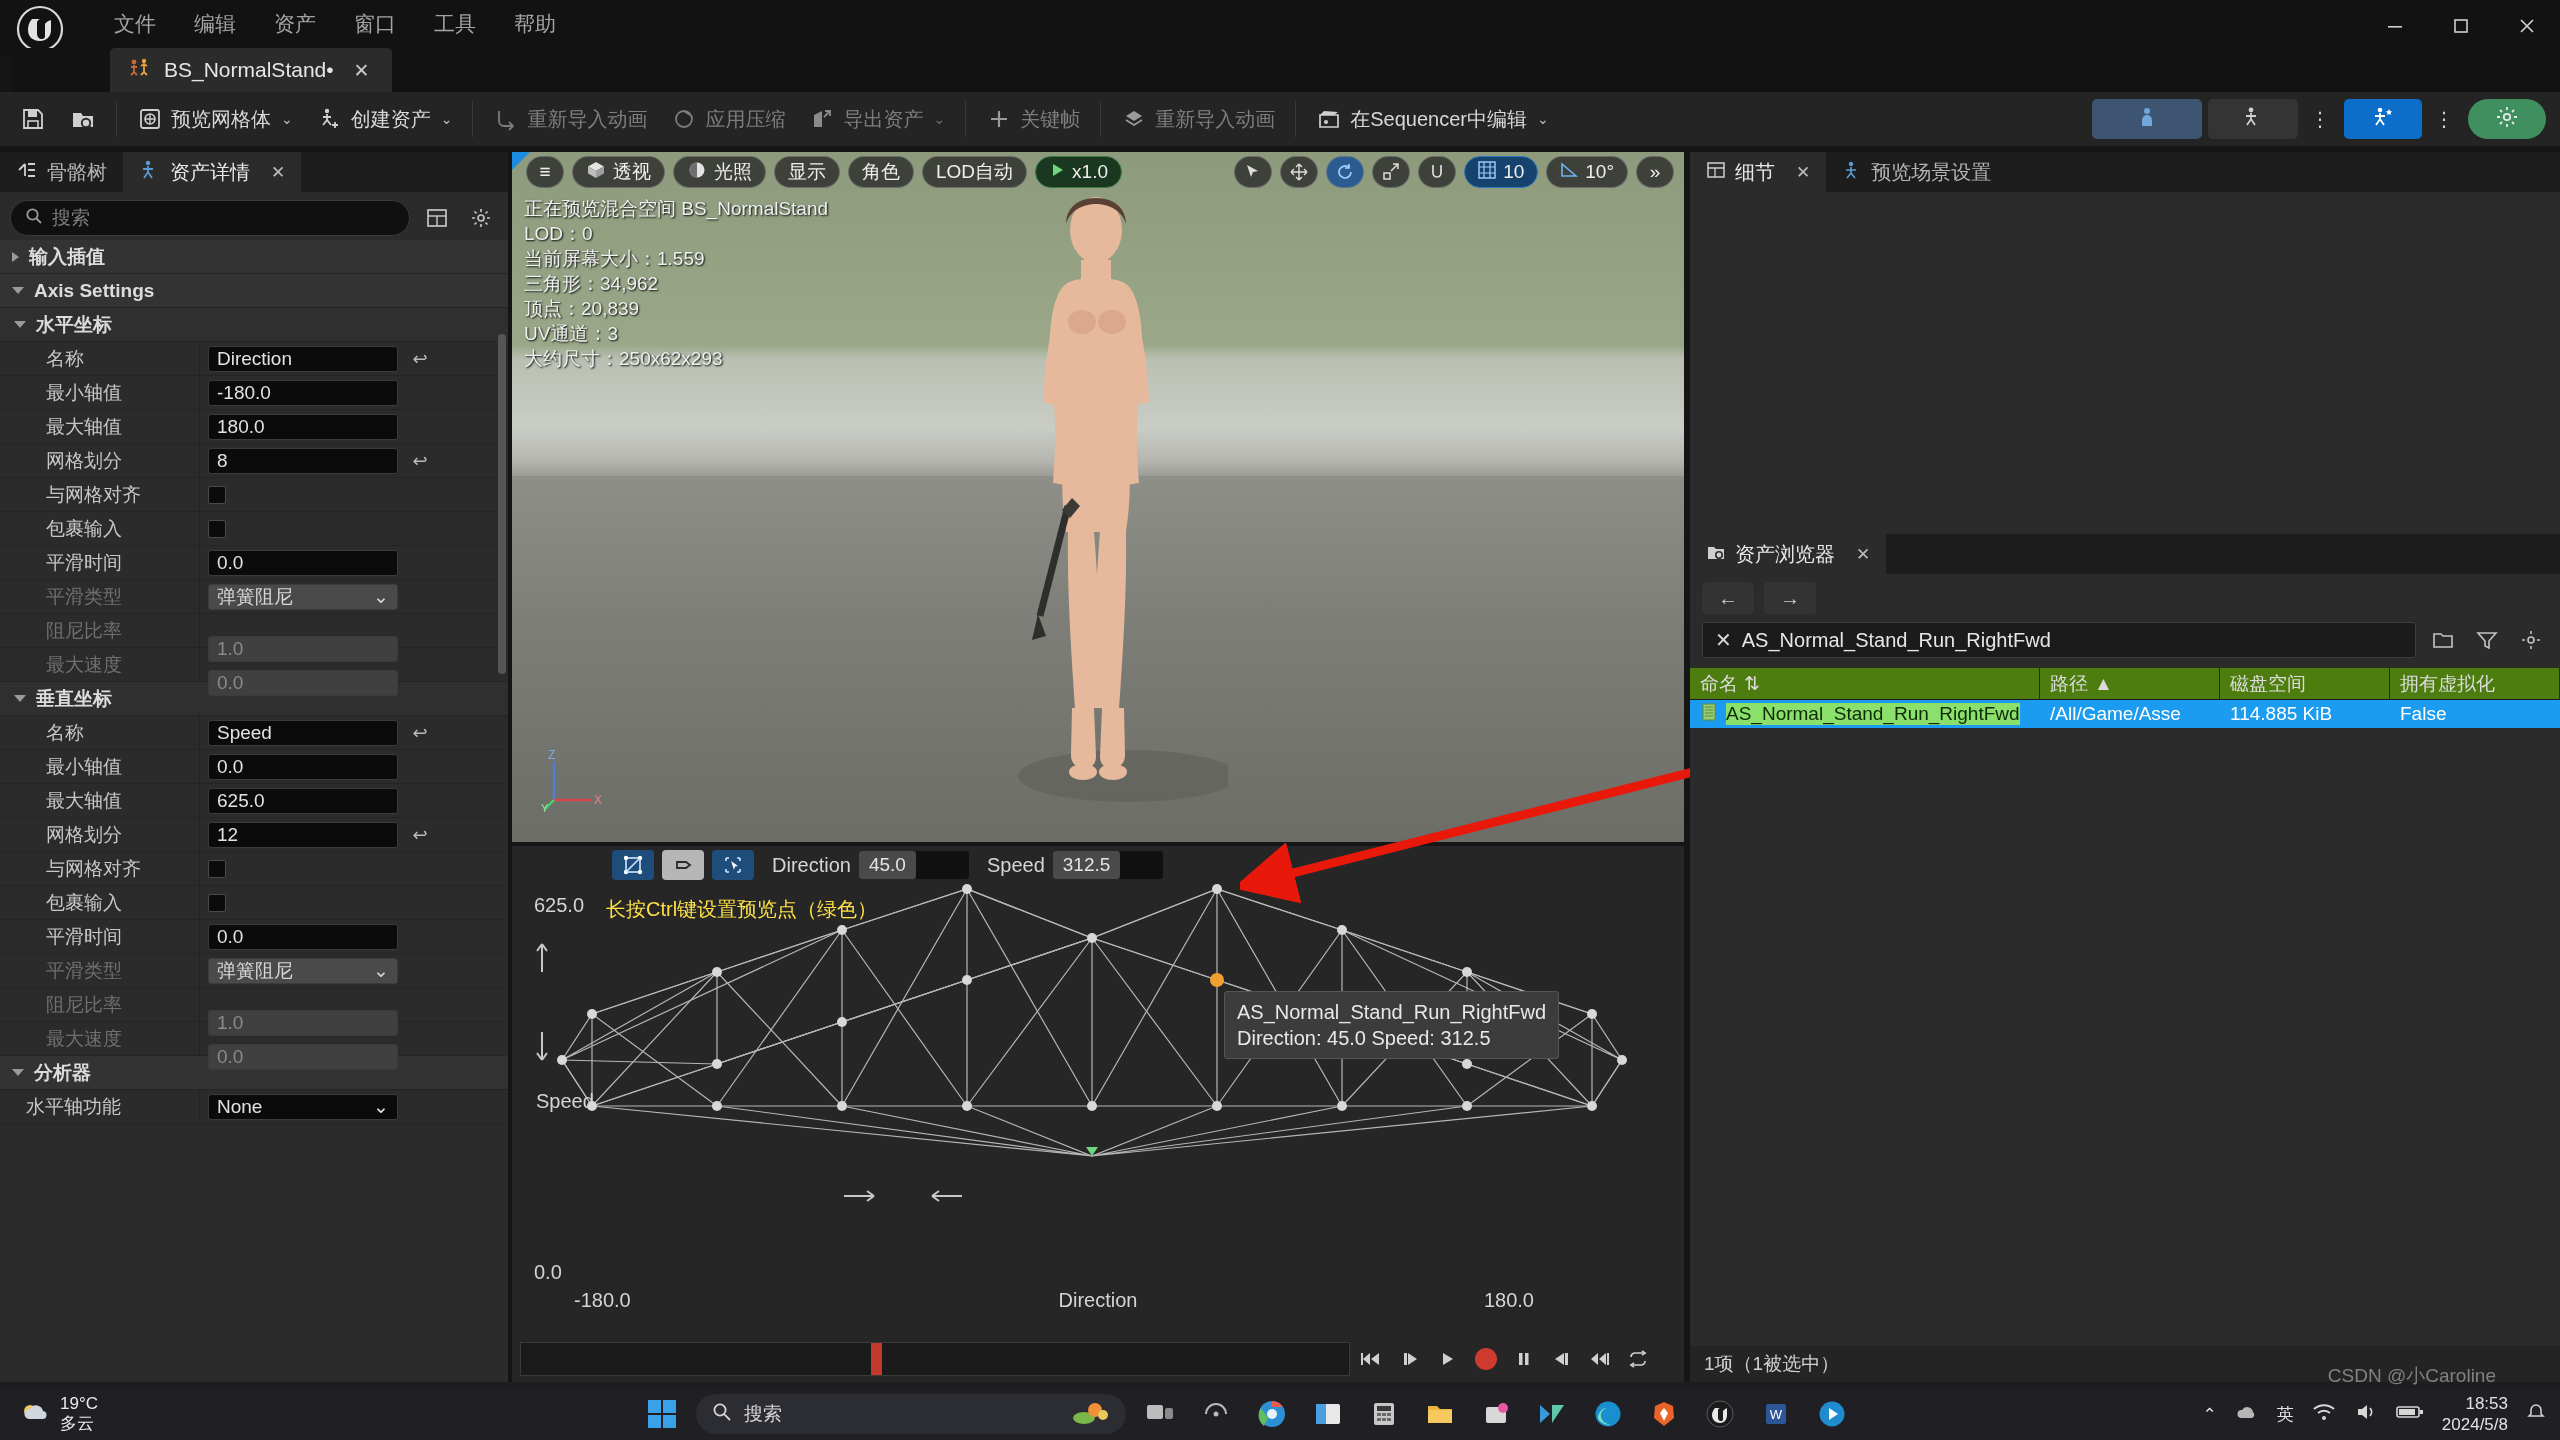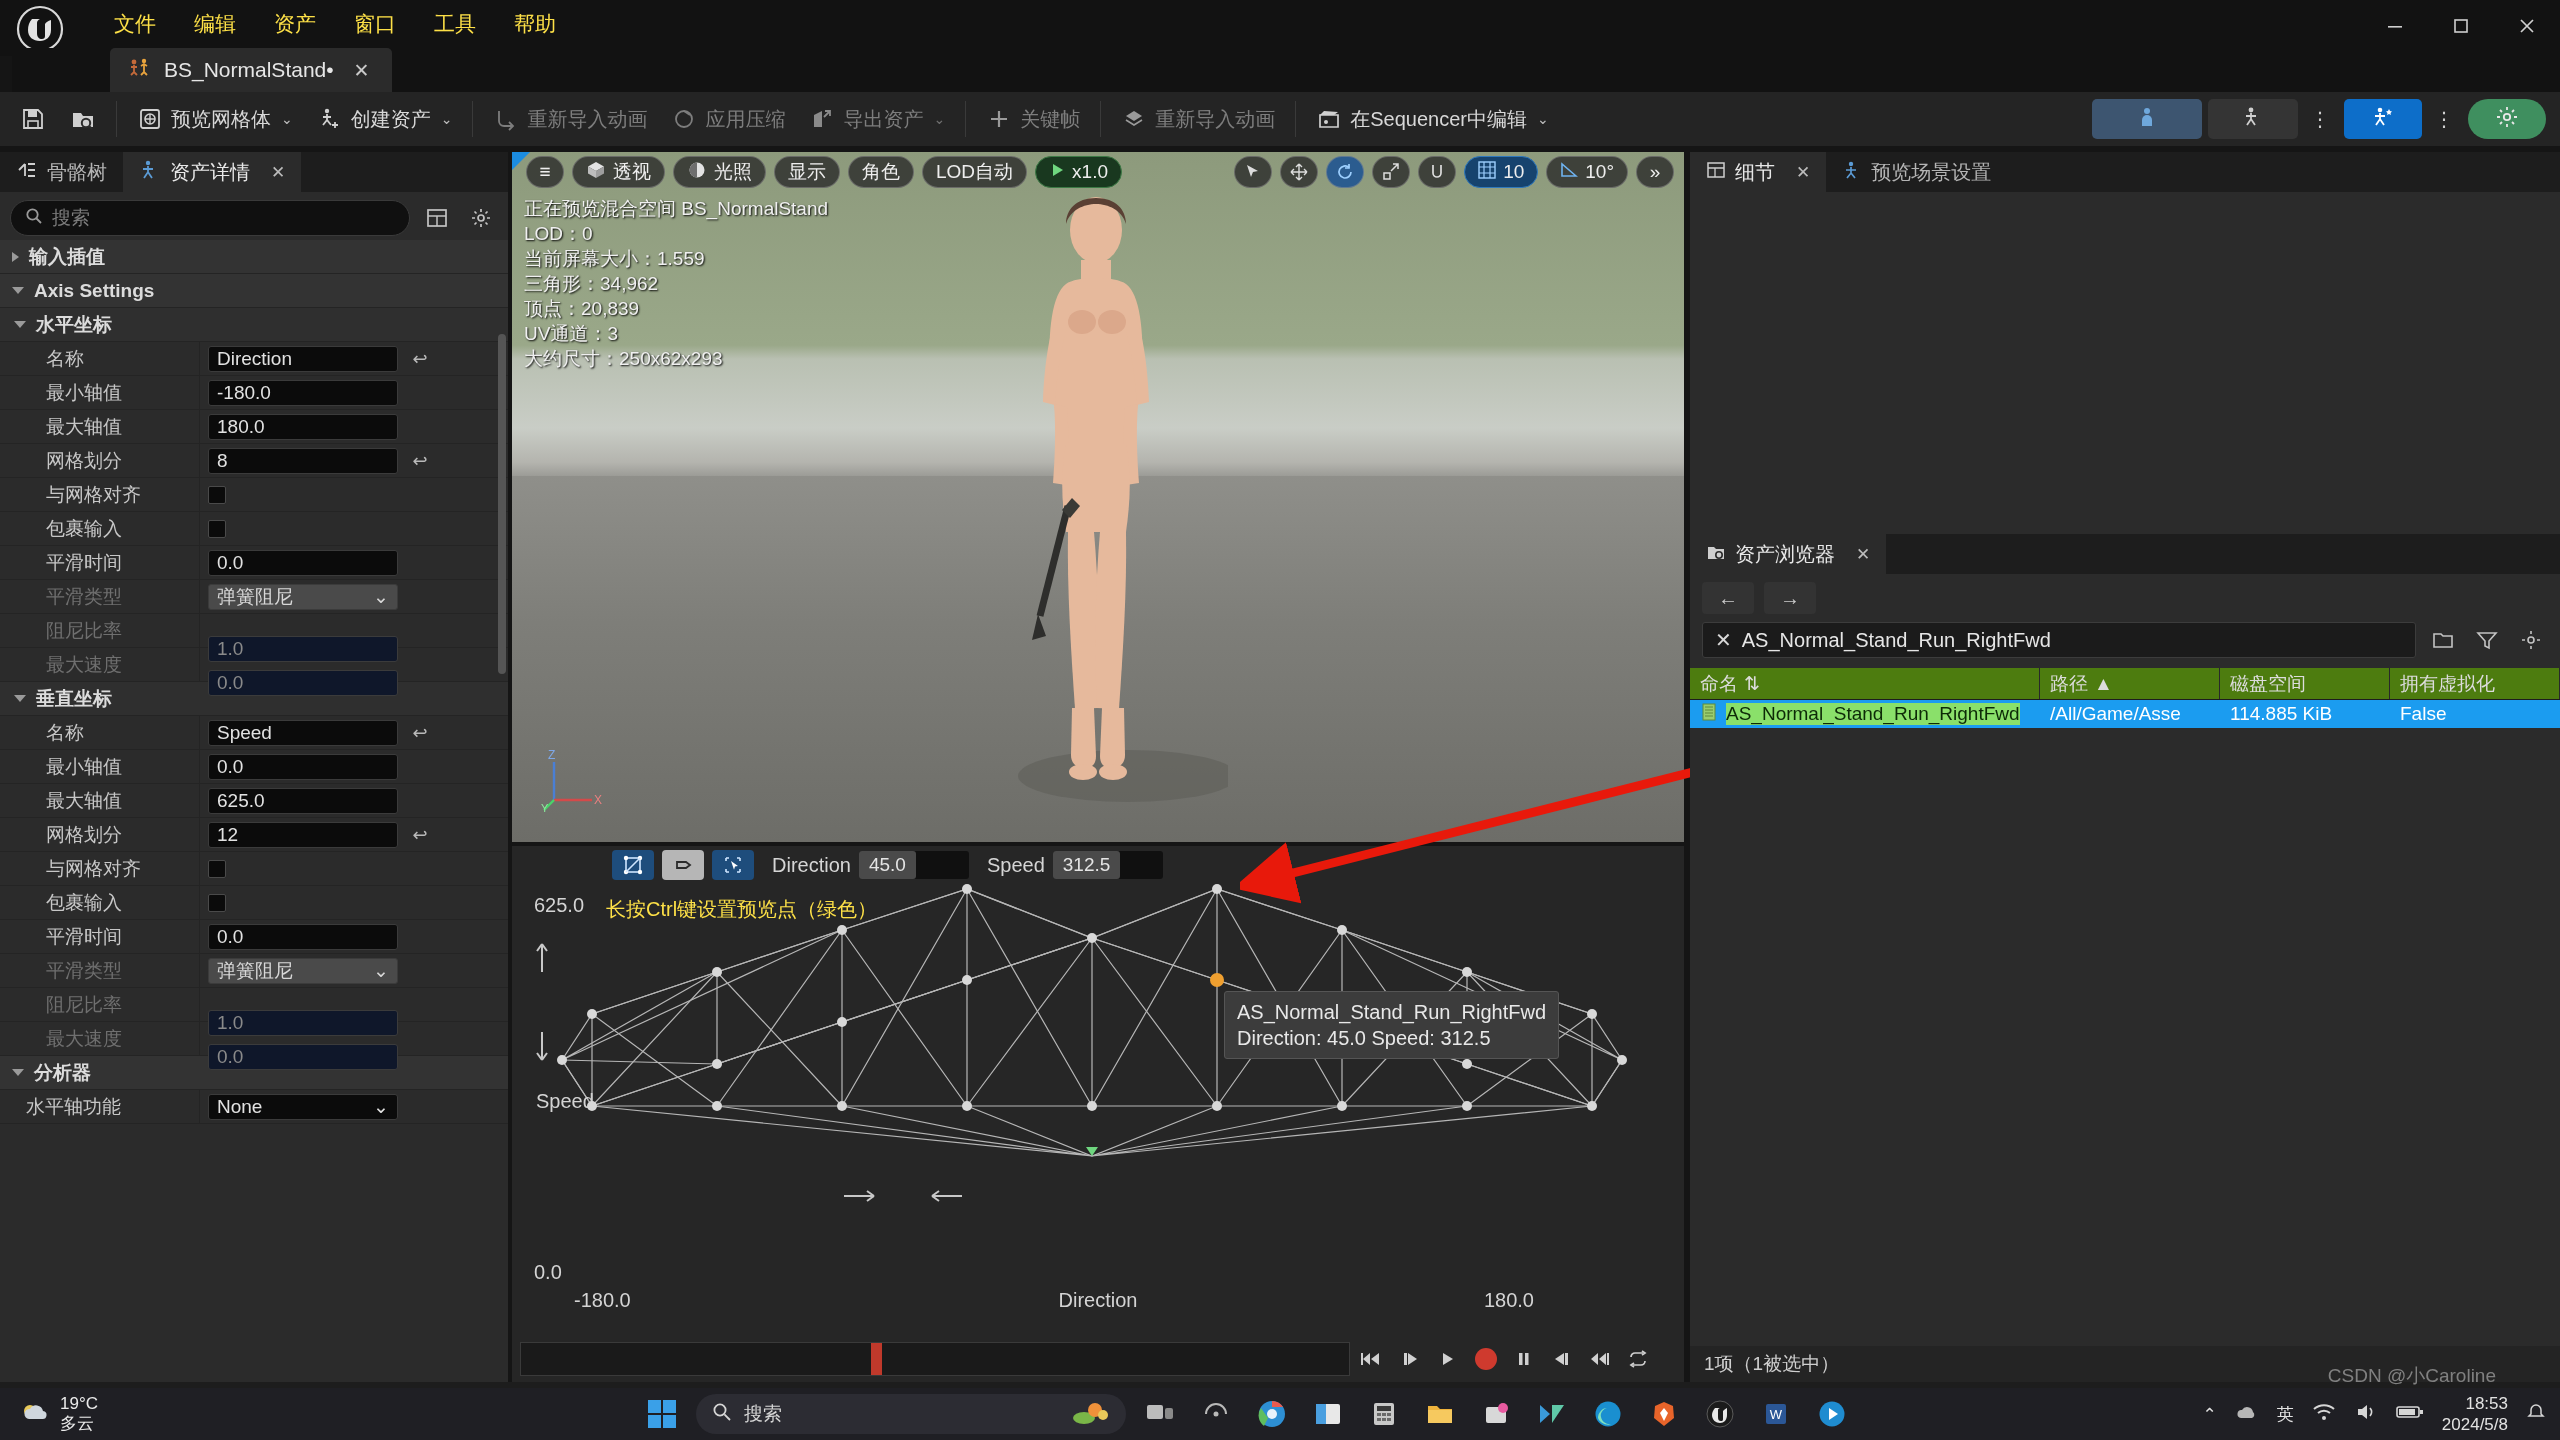--- a/index.html
+++ b/index.html
@@ -11,21 +11,21 @@
     font-size:20px;
     -webkit-font-smoothing:antialiased;
   }
   .app { position:relative; width:2560px; height:1440px; background:#151515; }
 
   
   .titlebar { position:absolute; left:0; top:0; width:2560px; height:56px; background:#121212; }
   .ue-logo { position:absolute; left:12px; top:4px; width:56px; height:50px; display:flex; align-items:center; justify-content:center; }
   .ue-logo svg { display:block; }
   .menubar { position:absolute; left:98px; top:0; height:48px; display:flex; align-items:center; gap:6px; }
-  .menu-item { padding:6px 16px; font-size:21px; color:#fde047; border-radius:3px; cursor:default; }
+  .menu-item { padding:6px 16px; font-size:21px; color:#a3a3a3; border-radius:3px; cursor:default; }
   .win-btns { position:absolute; right:0; top:0; height:52px; display:flex; }
   .win-btn { width:66px; height:52px; display:flex; align-items:center; justify-content:center; color:#cfcfcf; font-size:19px; }
 
   
   .tabrow { position:absolute; left:12px; top:48px; width:2560px; height:44px; background:#121212; }
   .doc-tab { position:absolute; left:98px; top:0; height:44px; background:#2b2b2b; border-top-left-radius:5px; border-top-right-radius:5px;
              display:flex; align-items:center; padding:0 14px 0 16px; gap:12px; min-width:280px; }
   .tab-icon { width:26px; height:26px; position:relative; }
   .tab-label { font-size:21px; color:#e6e6e6; }
   .tab-close { margin-left:auto; color:#c9c9c9; font-size:19px; padding:2px 8px; }
@@ -59,21 +59,21 @@
   .props { position:absolute; left:0; right:0; top:88px; bottom:0; overflow:hidden; background:#2b2b2b; }
   .cat-row { height:34px; display:flex; align-items:center; gap:10px; padding-left:12px; background:#333333; border-bottom:1px solid #242424; font-size:19px; color:#dcdcdc; font-weight:bold; }
   .cat-row.sub { background:#2f2f2f; padding-left:14px; font-weight:bold; }
   .tri { width:0;height:0;border-left:7px solid #9a9a9a;border-top:5px solid transparent;border-bottom:5px solid transparent; }
   .tri.open { border-left:6px solid transparent;border-right:6px solid transparent;border-top:7px solid #9a9a9a; border-bottom:none;}
   .prow { height:34px; display:flex; align-items:stretch; border-bottom:1px solid #242424; background:#2b2b2b; }
   .prow .lbl { width:200px; display:flex; align-items:center; padding-left:46px; font-size:19px; color:#c7c7c7; border-right:1px solid #242424;}
   .prow .val { flex:1; display:flex; align-items:center; padding:0 8px; gap:8px; }
   .prow.disabled .lbl { color:#6f6f6f; }
   .field { flex:1; height:26px; background:#0b0b0b; border:1px solid #3b3b3b; border-radius:3px; display:flex; align-items:center; padding:0 8px; font-size:19px; color:#e2e2e2; max-width:190px;}
-  .field.dim { background:#0f172a; color:#8a8a8a; border-color:#3b3b3b;margin-top:36px;}
+  .field.dim { background:#404040; color:#8a8a8a; border-color:#3b3b3b;margin-top:36px;}
   .field.sel { background:#4a4a4a; color:#d8d8d8; justify-content:space-between; }
   .cb { width:18px; height:18px; background:#0b0b0b; border:1px solid #4a4a4a; border-radius:2px; }
   .revert { width:28px; display:flex; align-items:center; justify-content:center; color:#b9b9b9; font-size:18px;}
   .scrollbar { position:absolute; right:2px; top:94px; width:8px; height:340px; background:#555; border-radius:4px; }
 
   
   .viewport { position:absolute; left:512px; top:152px; width:1172px; height:690px; overflow:hidden; background:#6f7a5c; }
   .vp-sky { position:absolute; inset:0; background:linear-gradient(#8d9a7c 0%, #9aa889 28%, #b9c0b2 30%, #c9cdc6 40%, #b4b4ae 45%, #9b9b96 47%, #8e8e8a 100%); }
   .vp-ground { position:absolute; left:0; right:0; top:47%; bottom:0; background:linear-gradient(#8f8f8a, #7e7e79 40%, #6d6d68); }
   .vp-overlay-tl { position:absolute; left:12px; top:44px; font-size:19px; color:#f0f0f0; text-shadow:1px 1px 2px #000; line-height:1.32; }

